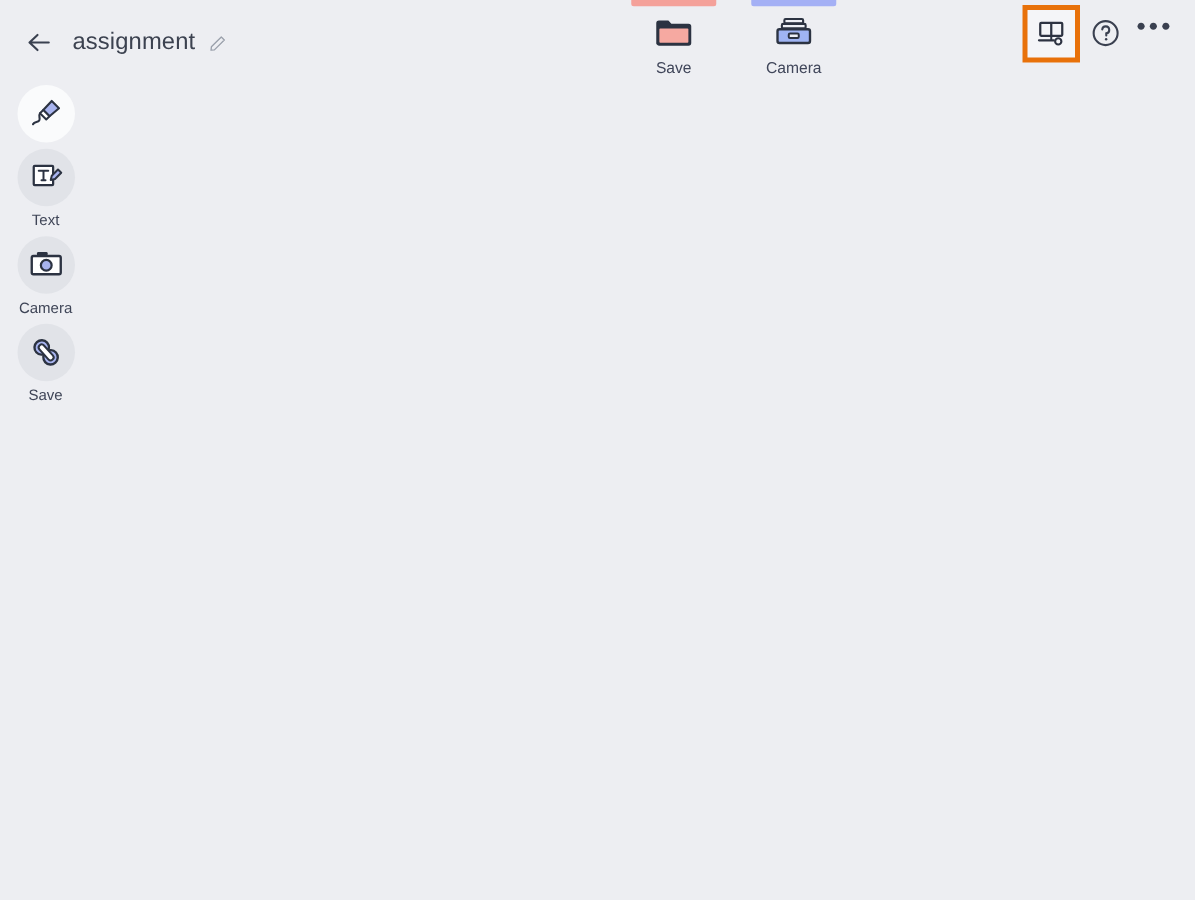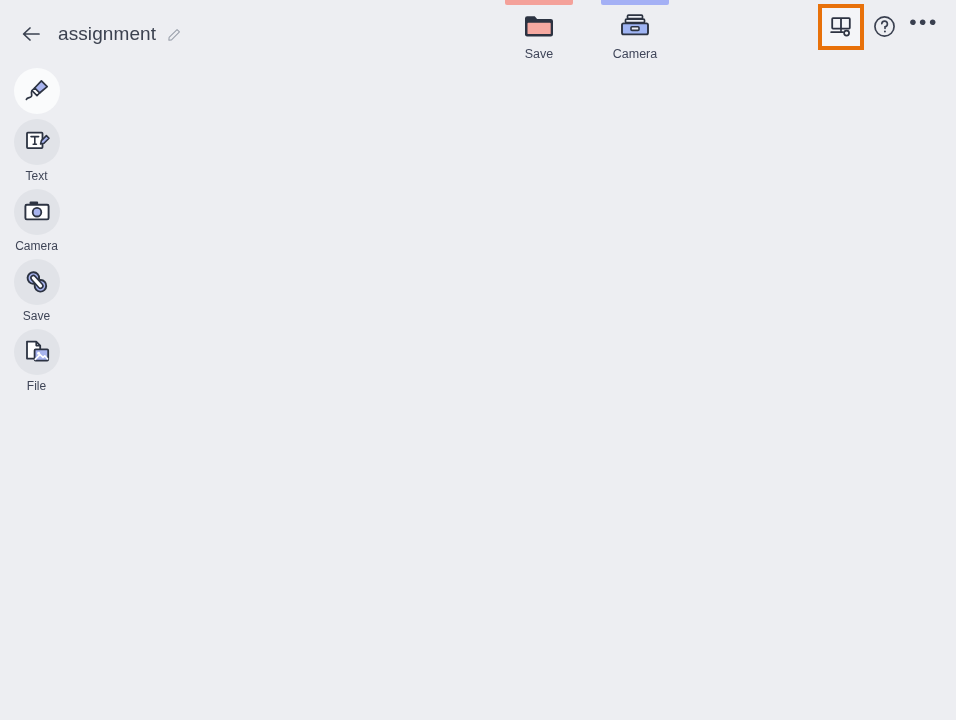--- a/index.html
+++ b/index.html
@@ -313,31 +313,19 @@
           <g transform="rotate(-42 14 14)">
             <rect x="8.2" y="2.8" width="11.6" height="11.5" rx="5.8" fill="#a8b4ef" stroke="#2c3342" stroke-width="1.9"></rect>
             <rect x="8.2" y="13.4" width="11.6" height="11.5" rx="5.8" fill="#a8b4ef" stroke="#2c3342" stroke-width="1.9"></rect>
             <rect x="11.6" y="6.2" width="4.8" height="15.4" rx="2.4" fill="#fff" stroke="#2c3342" stroke-width="1.6"></rect>
           </g>
         </svg>
       </div>
       <div class="side-label">Save</div>
     </div>
 
-    <div class="side-item">
-      <div class="side-circle">
-        <svg width="28" height="28" viewBox="0 0 28 28">
-          <path d="M4 3.6 h9.2 l4 4 v13 H4 Z" fill="#fff" stroke="#2c3342" stroke-width="1.8" stroke-linejoin="round"></path>
-          <path d="M13.2 3.6 v4 h4" fill="none" stroke="#2c3342" stroke-width="1.6" stroke-linejoin="round"></path>
-          <rect x="11.6" y="11.4" width="13.6" height="11.2" rx="1" fill="#a8b4ef" stroke="#2c3342" stroke-width="1.8"></rect>
-          <circle cx="15.6" cy="15.2" r="1.5" fill="#fff"></circle>
-          <path d="M12.2 21.4 L17 16.6 L20 19.4 L21.8 17.8 L24.6 21" fill="none" stroke="#fff" stroke-width="1.6" stroke-linejoin="round" stroke-linecap="round"></path>
-        </svg>
-      </div>
-      <div class="side-label">File</div>
-    </div>
 
 
   </div>
 
   <div id="canvas"></div>
 
 </div>
 
 </body></html>

